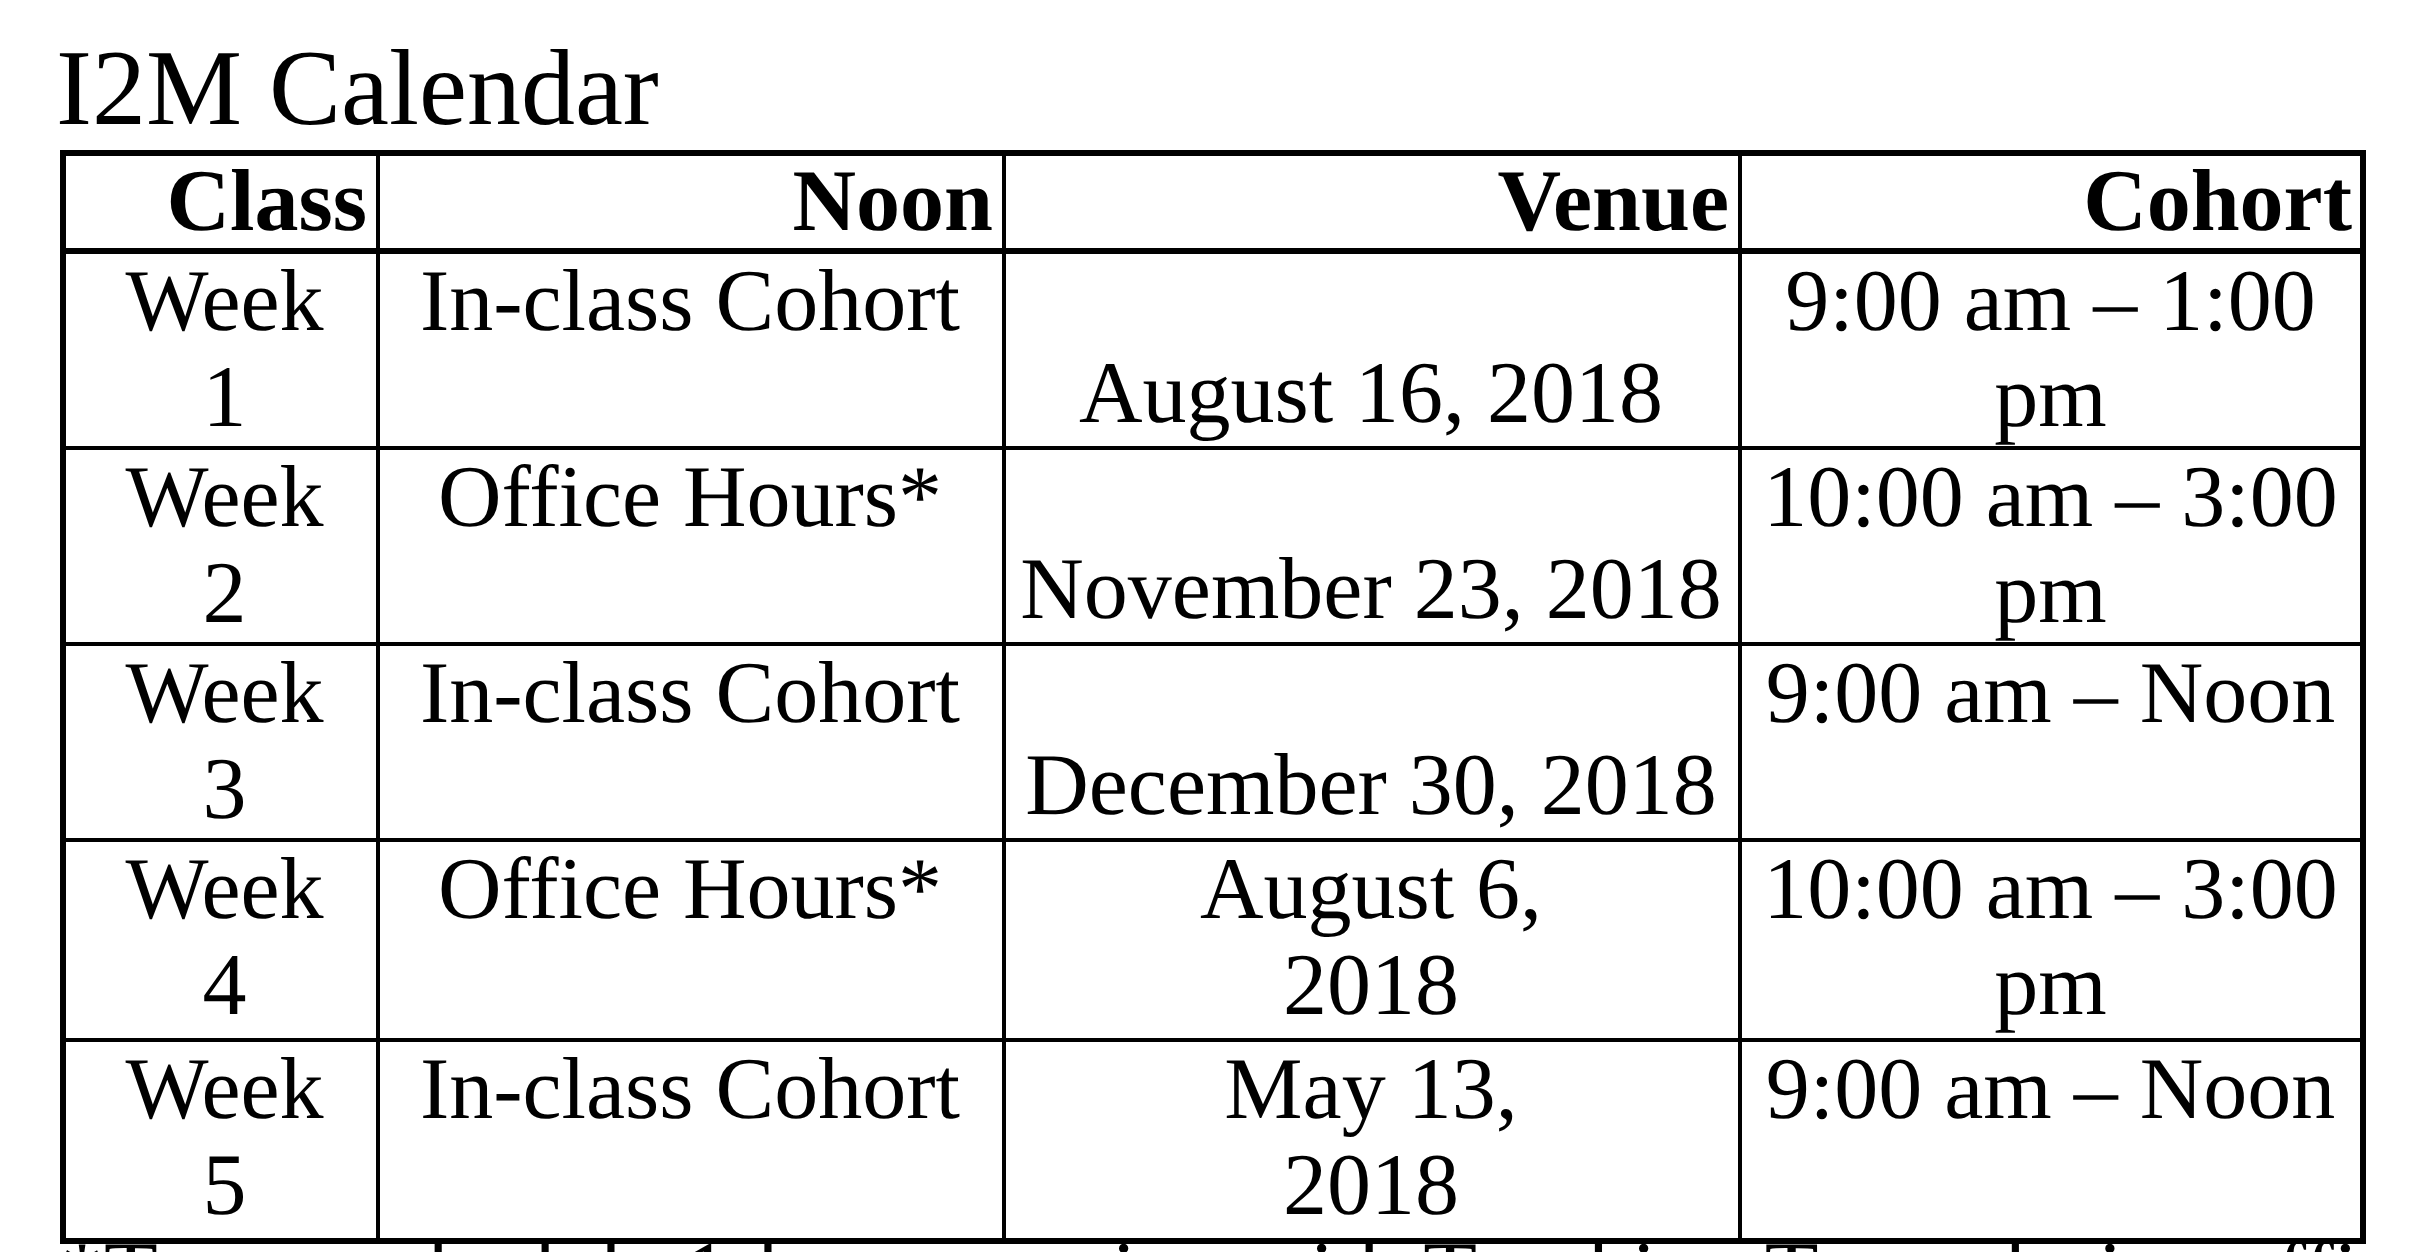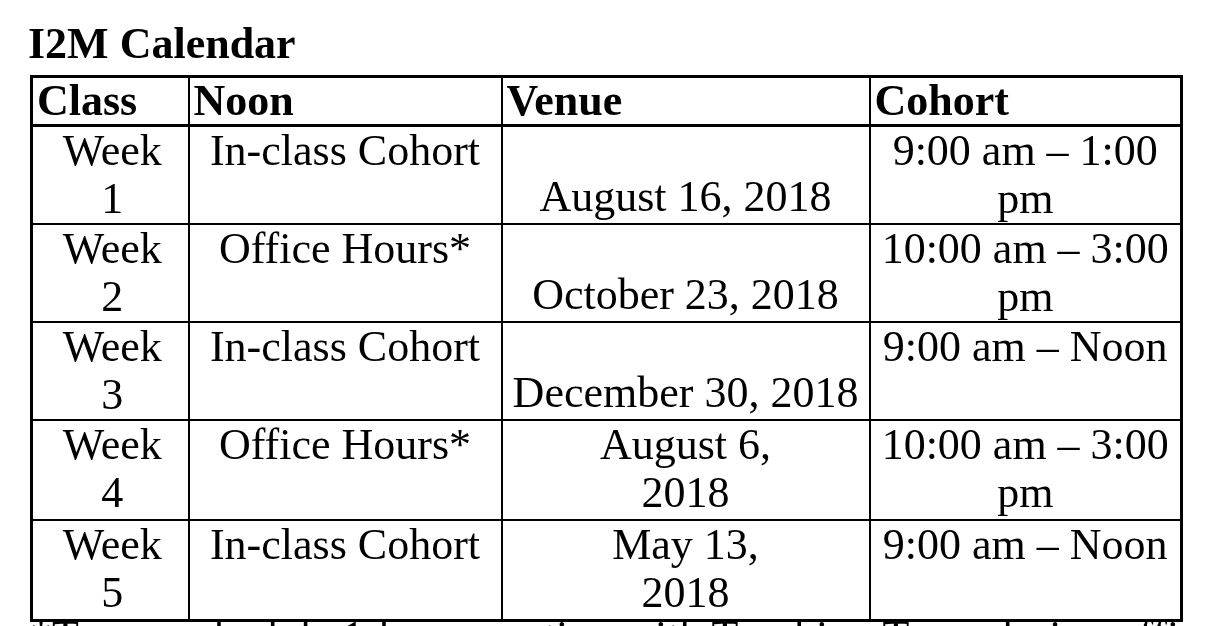--- a/index.html
+++ b/index.html
@@ -12,22 +12,22 @@
     overflow: hidden;
     background: #ffffff;
     color: #000000;
     font-family: "Liberation Serif", serif;
     position: relative;
   }
   .doc-title {
     position: absolute;
     left: 28px;
     top: 22px;
-    font-size: 44px;
-    font-weight: bold;
+    font-size: 54px;
+    font-weight: normal;
     line-height: 44px;
     white-space: nowrap;
   }
   table.calendar {
     position: absolute;
     left: 30px;
     top: 75px;
     width: 1150px;
     border-collapse: collapse;
     table-layout: fixed;
@@ -37,21 +37,21 @@
   table.calendar td {
     border: 2px solid #000;
     font-size: 44px;
     overflow: hidden;
     padding: 0 4px;
     white-space: pre-line;
   }
   table.calendar thead th {
     height: 46px;
     font-weight: bold;
-    text-align: left;
+    text-align: right;
     vertical-align: middle;
     line-height: 46px;
     border-bottom: 3px solid #000;
   }
   table.calendar tbody td {
     height: 93px;
     line-height: 48px;
     vertical-align: top;
     text-align: center;
   }
@@ -98,21 +98,21 @@
 1</td>
       <td class="cell-venue">In-class Cohort</td>
       <td class="cell-date">August 16, 2018</td>
       <td class="cell-times">9:00 am – 1:00
 pm</td>
     </tr>
     <tr>
       <td class="cell-class">Week
 2</td>
       <td class="cell-venue">Office Hours*</td>
-      <td class="cell-date">October 23, 2018</td>
+      <td class="cell-date">November 23, 2018</td>
       <td class="cell-times">10:00 am – 3:00
 pm</td>
     </tr>
     <tr>
       <td class="cell-class">Week
 3</td>
       <td class="cell-venue">In-class Cohort</td>
       <td class="cell-date">December 30, 2018</td>
       <td class="cell-times">9:00 am – Noon</td>
     </tr>

